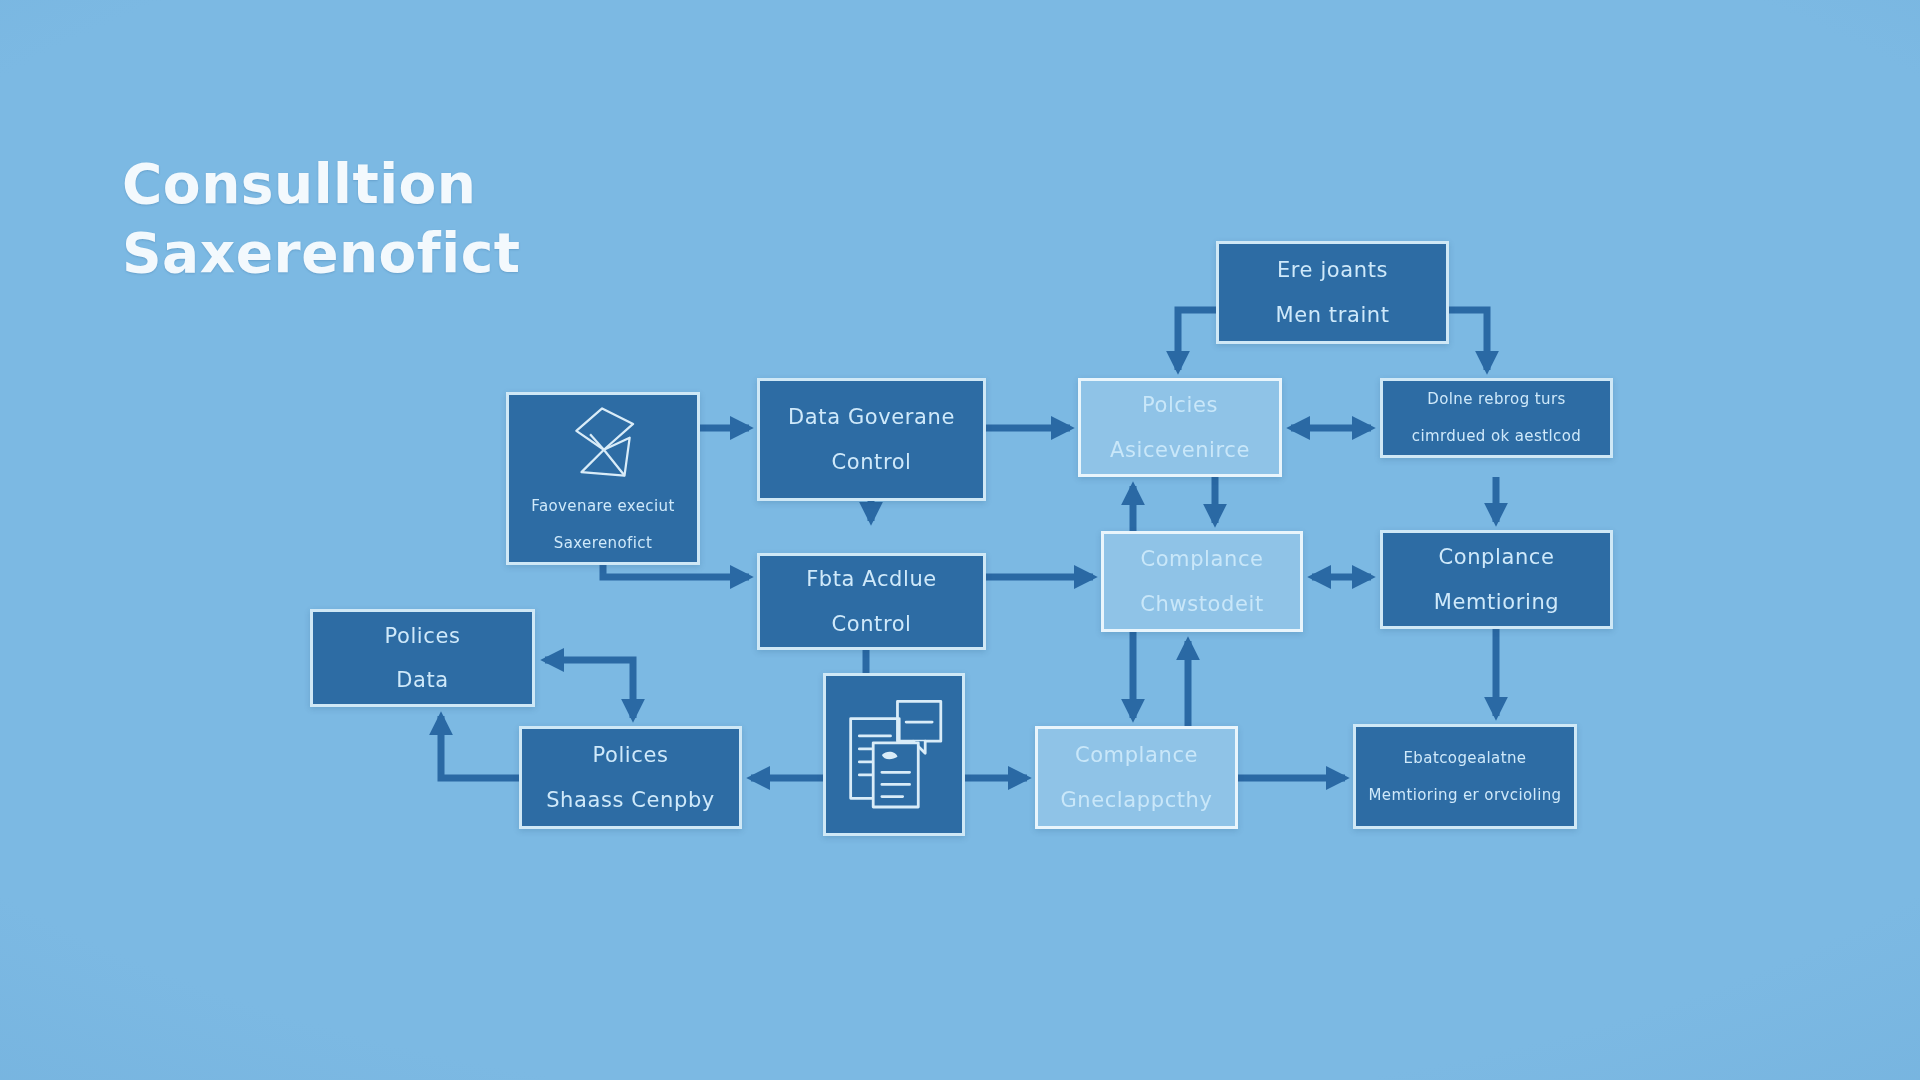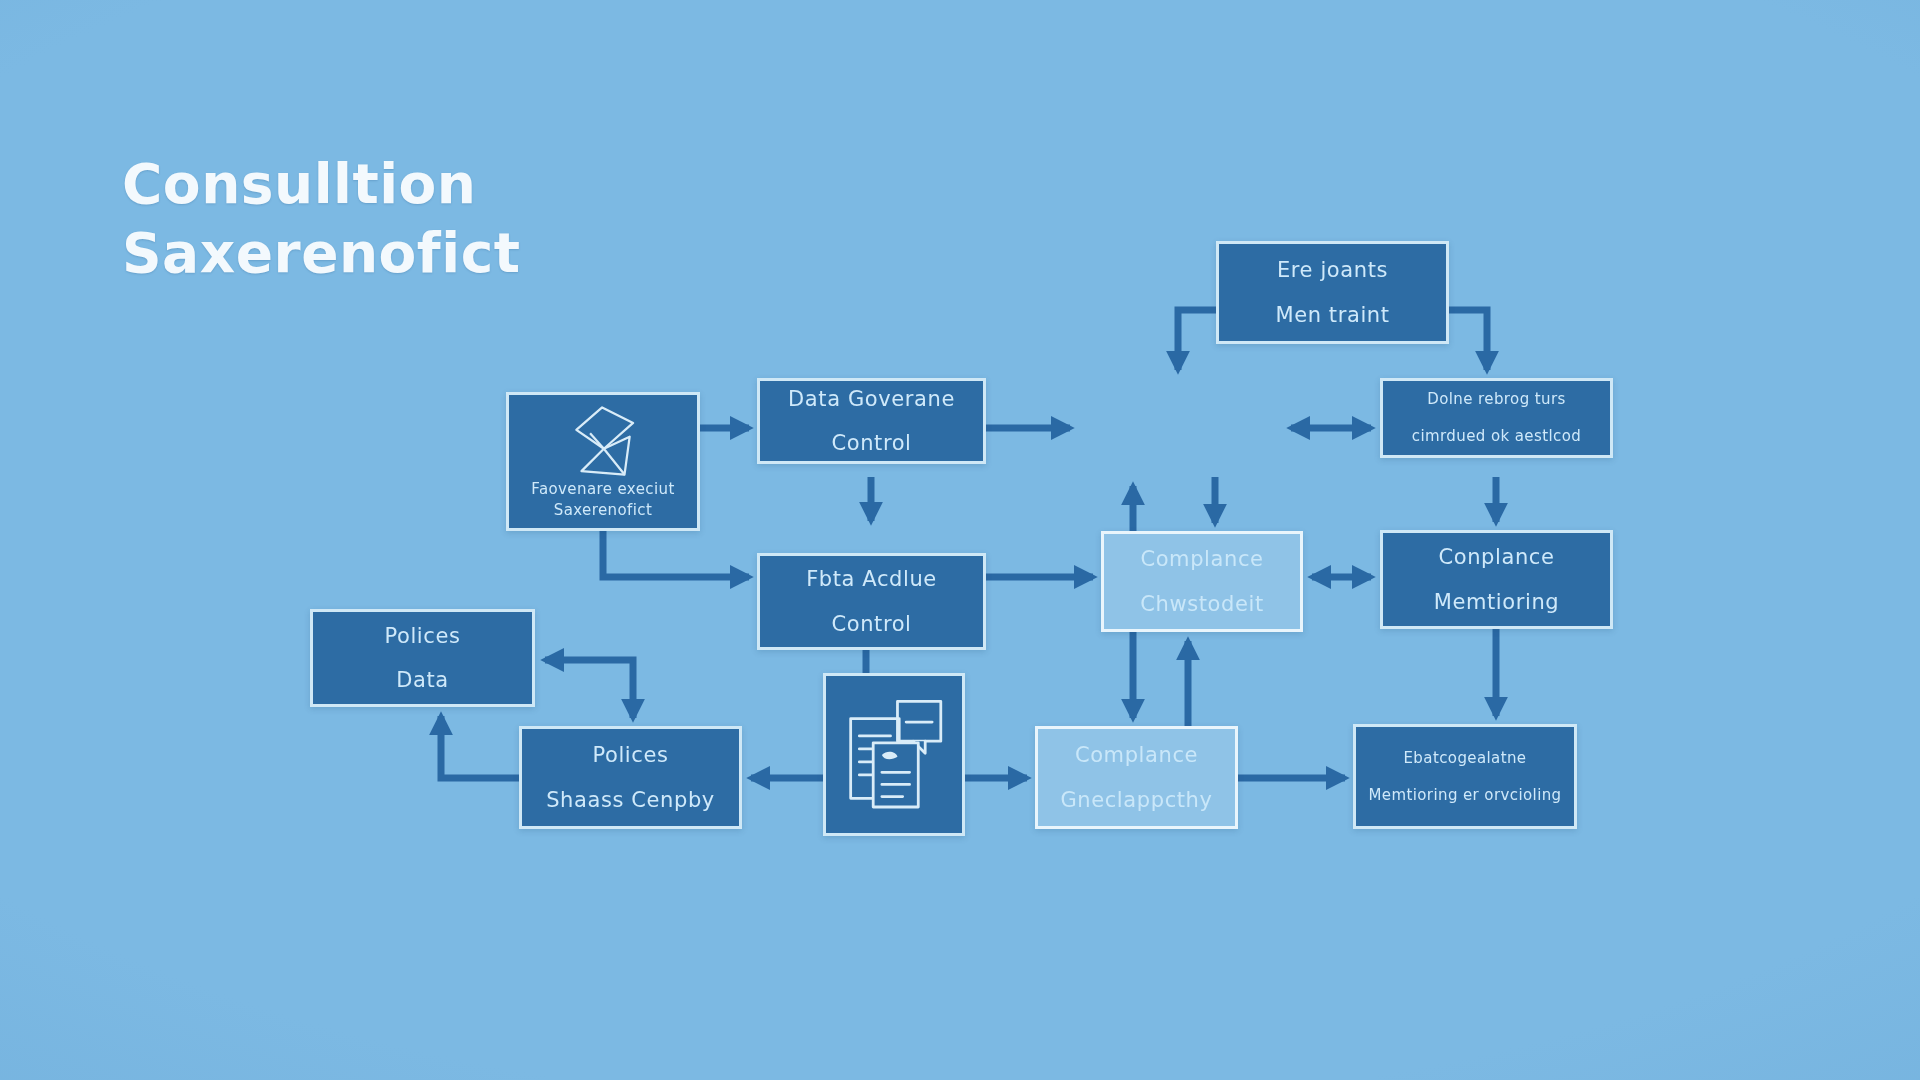--- a/index.html
+++ b/index.html
@@ -80,36 +80,40 @@
   <div class="title">
     <div>Consulltion</div>
     <div>Saxerenofict</div>
   </div>
 
   <div class="node" style="left:1216px;top:241px;width:233px;height:103px">
     <div class="lbl">Ere joants</div>
     <div class="lbl">Men traint</div>
   </div>
 
-  <div class="node" style="left:506px;top:392px;width:194px;height:139px;gap:2px">
+  <div class="node" style="left:506px;top:392px;width:194px;height:173px;gap:18px">
     <svg class="nodeicon" width="78" height="74" viewBox="0 0 90 86" fill="none" stroke="#d9ecf8" stroke-width="2.6" stroke-linejoin="round">
       <path d="M14 30 L44 4 L80 22 L46 52 Z"></path>
       <path d="M46 52 L30 34"></path>
       <path d="M46 52 L76 38 L70 82 Z"></path>
       <path d="M46 52 L20 78 L70 82"></path>
     </svg>
     <div class="lbl small">Faovenare execiut</div>
     <div class="lbl small">Saxerenofict</div>
   </div>
 
-  <div class="node" style="left:757px;top:378px;width:229px;height:86px">
+  <div class="node" style="left:757px;top:378px;width:229px;height:123px">
     <div class="lbl">Data Goverane</div>
     <div class="lbl">Control</div>
   </div>
 
+  <div class="node light" style="left:1078px;top:378px;width:204px;height:99px">
+    <div class="lbl">Polcies</div>
+    <div class="lbl">Asicevenirce</div>
+  </div>
 
   <div class="node" style="left:1380px;top:378px;width:233px;height:80px">
     <div class="lbl small">Dolne rebrog turs</div>
     <div class="lbl small">cimrdued ok aestlcod</div>
   </div>
 
   <div class="node" style="left:757px;top:553px;width:229px;height:97px">
     <div class="lbl">Fbta Acdlue</div>
     <div class="lbl">Control</div>
   </div>

